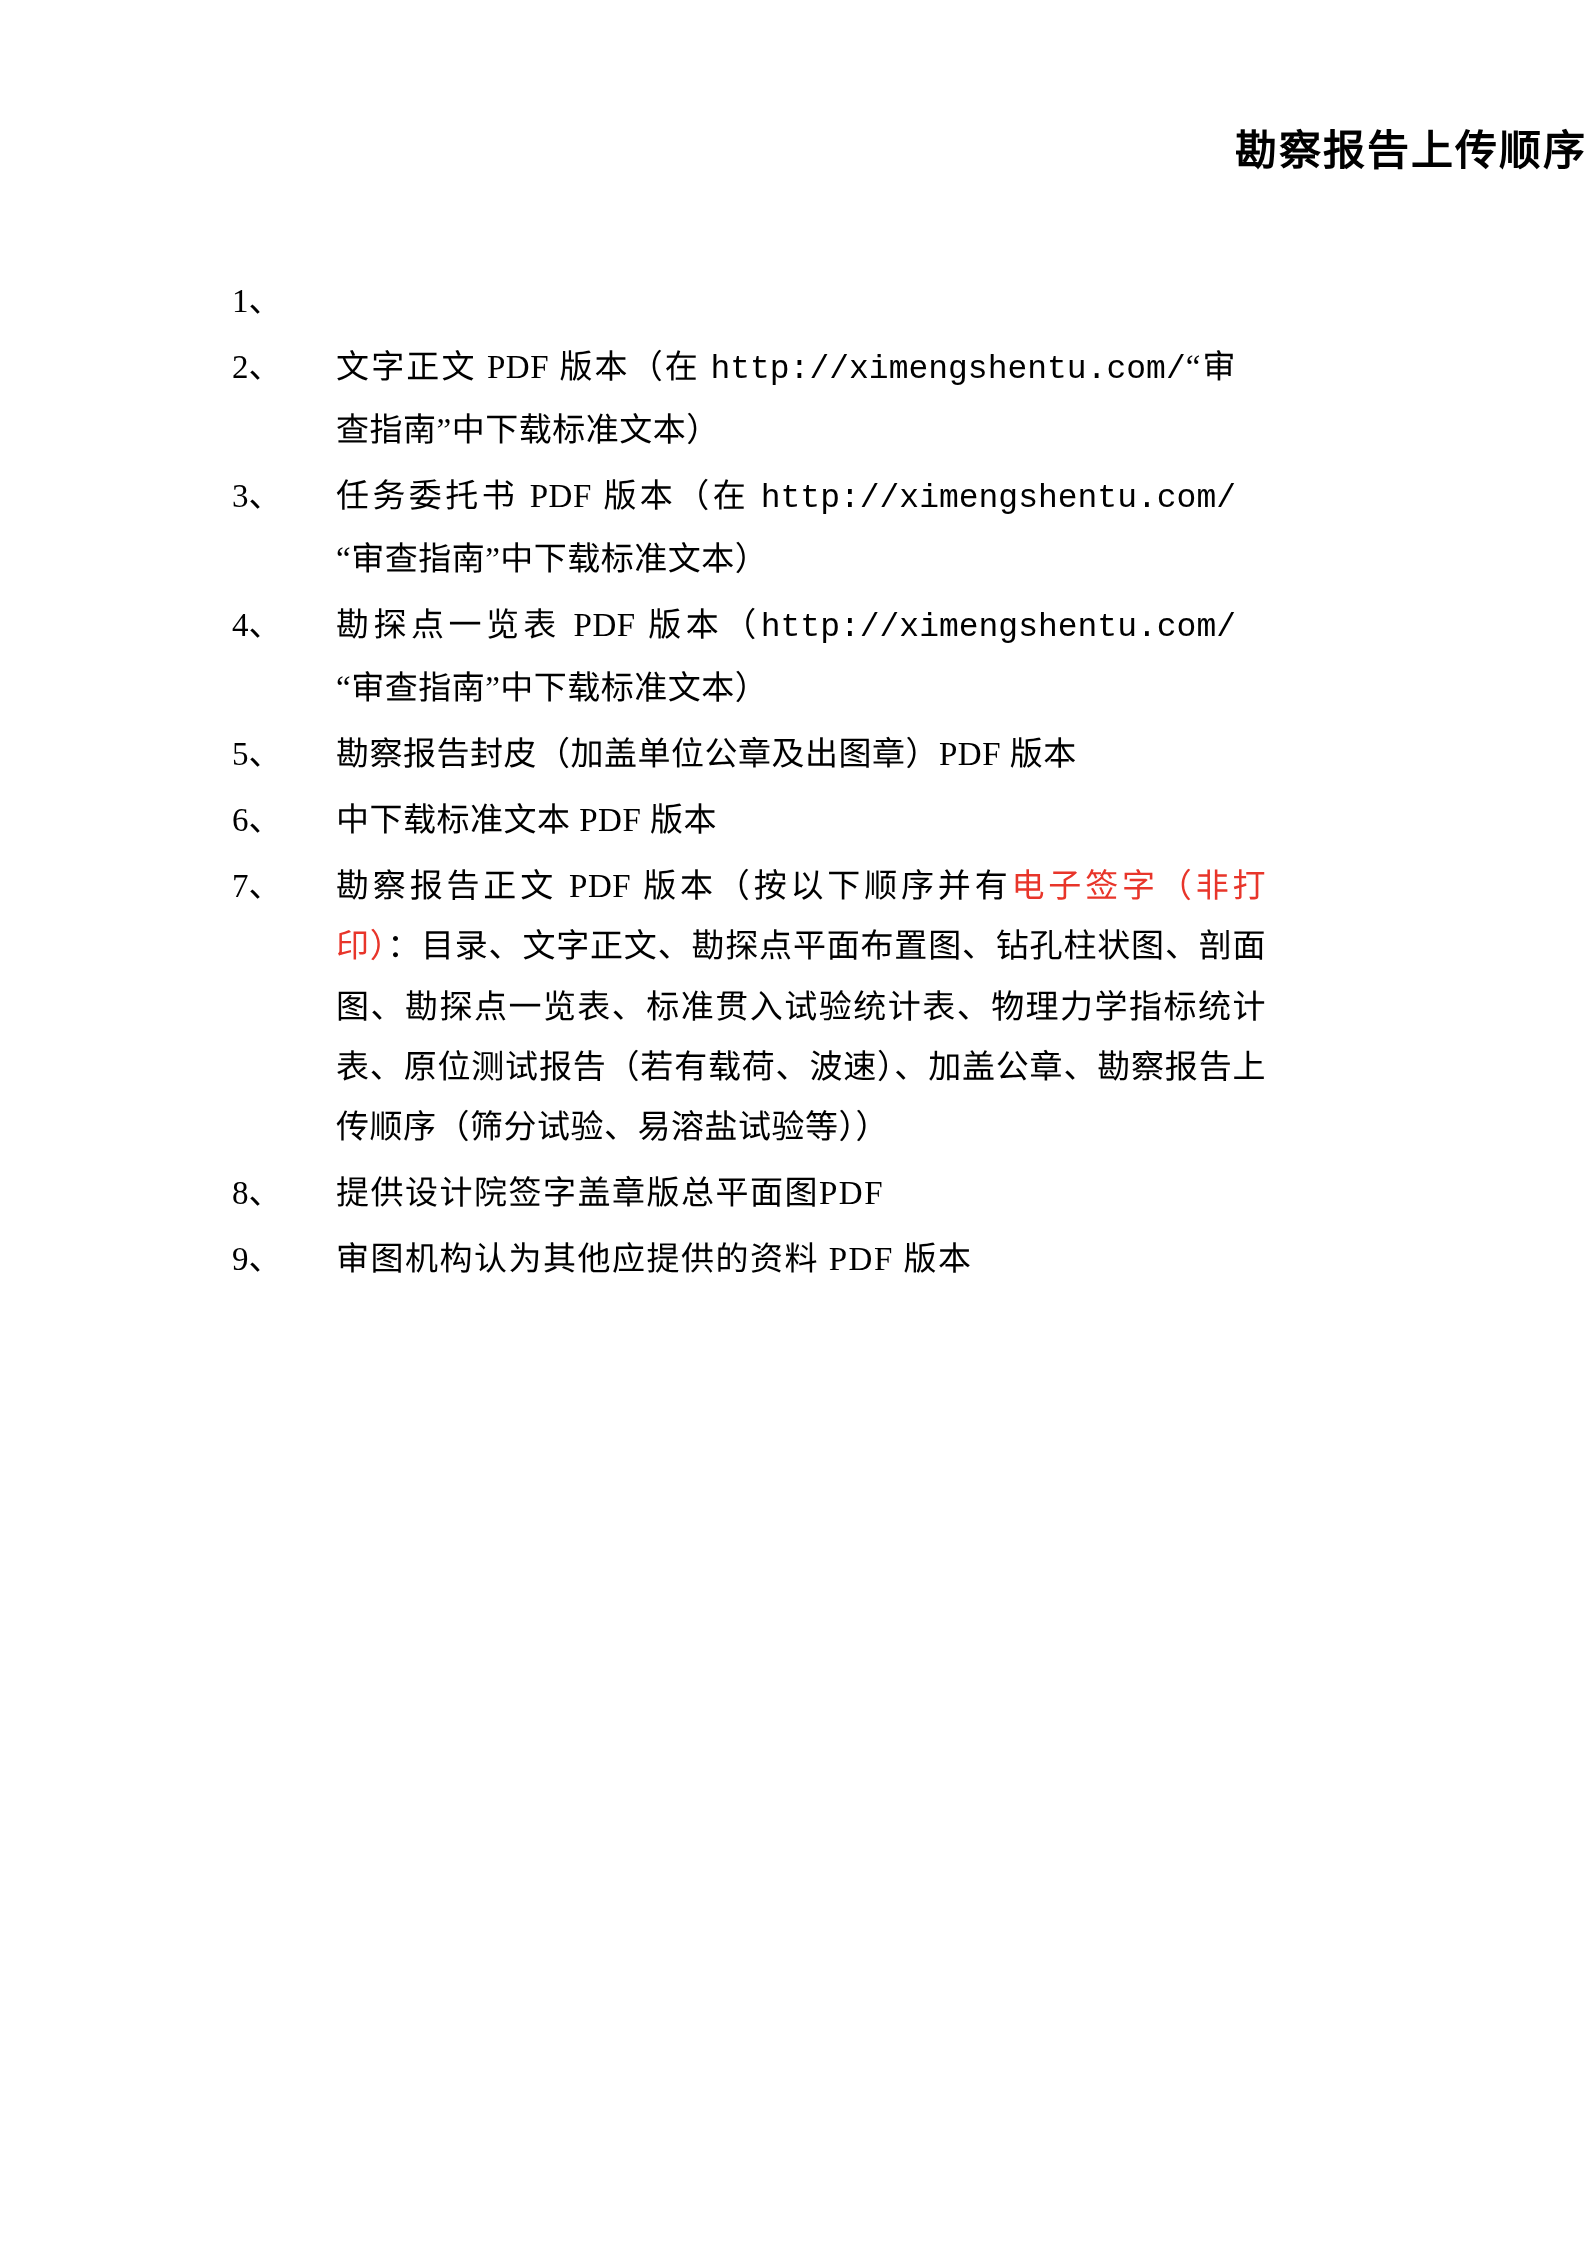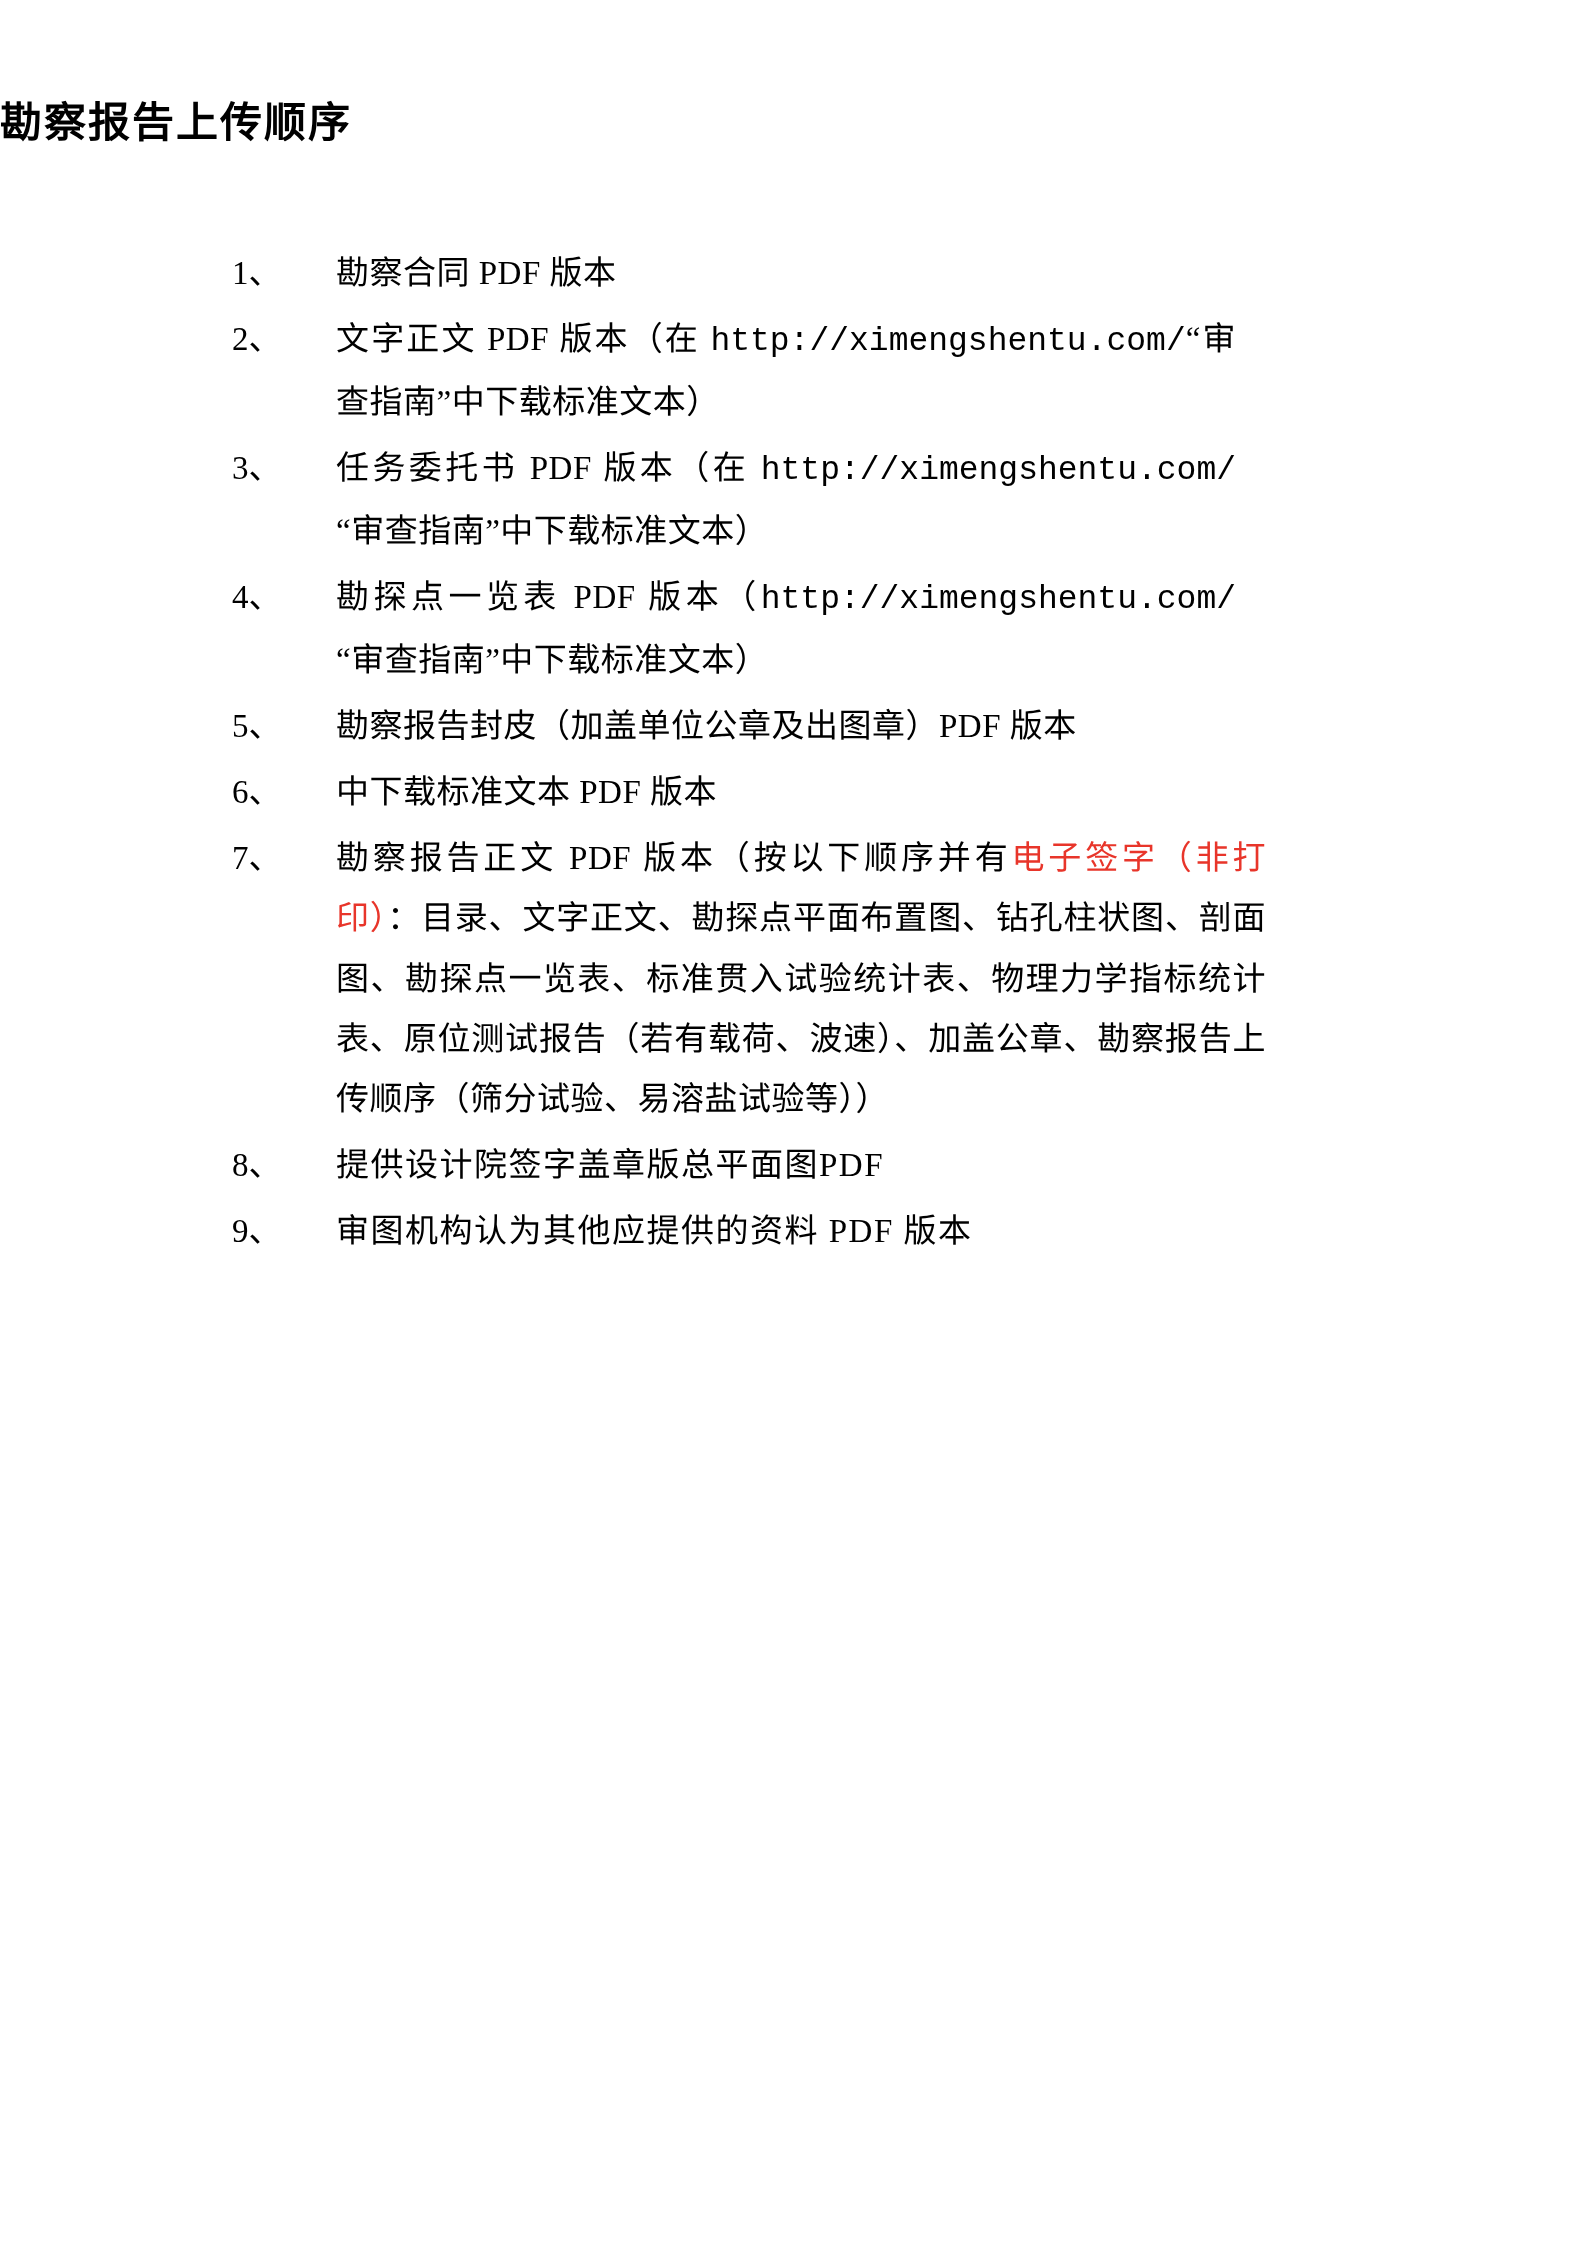--- a/index.html
+++ b/index.html
@@ -17,27 +17,27 @@
     overflow: hidden;
   }
   .page {
     width: 1587px;
     height: 2245px;
     box-sizing: border-box;
     padding: 0;
     position: relative;
   }
   .doc-title {
-    text-align: left;
+    text-align: right;
     font-family: "Liberation Sans", "DejaVu Sans", sans-serif;
     font-weight: bold;
     font-size: 42px;
     letter-spacing: 2px;
     margin: 0;
-    padding-top: 88px;
+    padding-top: 116px;
   }
   .list {
     margin: 0;
     padding: 0;
     list-style: none;
     margin-top: 94px;
   }
   .item {
     display: flex;
     align-items: flex-start;
@@ -76,21 +76,20 @@
   }
 </style>
 </head>
 <body>
 
 <div class="page">
   <h1 class="doc-title">勘察报告上传顺序</h1>
   <ol class="list">
       <li class="item item-1">
         <span class="marker">1、</span>
-        <span class="content"><span>勘察合同 PDF 版本</span></span>
       </li>
       <li class="item item-2">
         <span class="marker">2、</span>
         <span class="content"><span>文字正文 PDF 版本（在 </span><span class="mono">http://ximengshentu.com/</span><span>“审查指南”中下载标准文本）</span></span>
       </li>
       <li class="item item-3">
         <span class="marker">3、</span>
         <span class="content"><span>任务委托书 PDF 版本（在 </span><span class="mono">http://ximengshentu.com/</span><span>“审查指南”中下载标准文本）</span></span>
       </li>
       <li class="item item-4">

